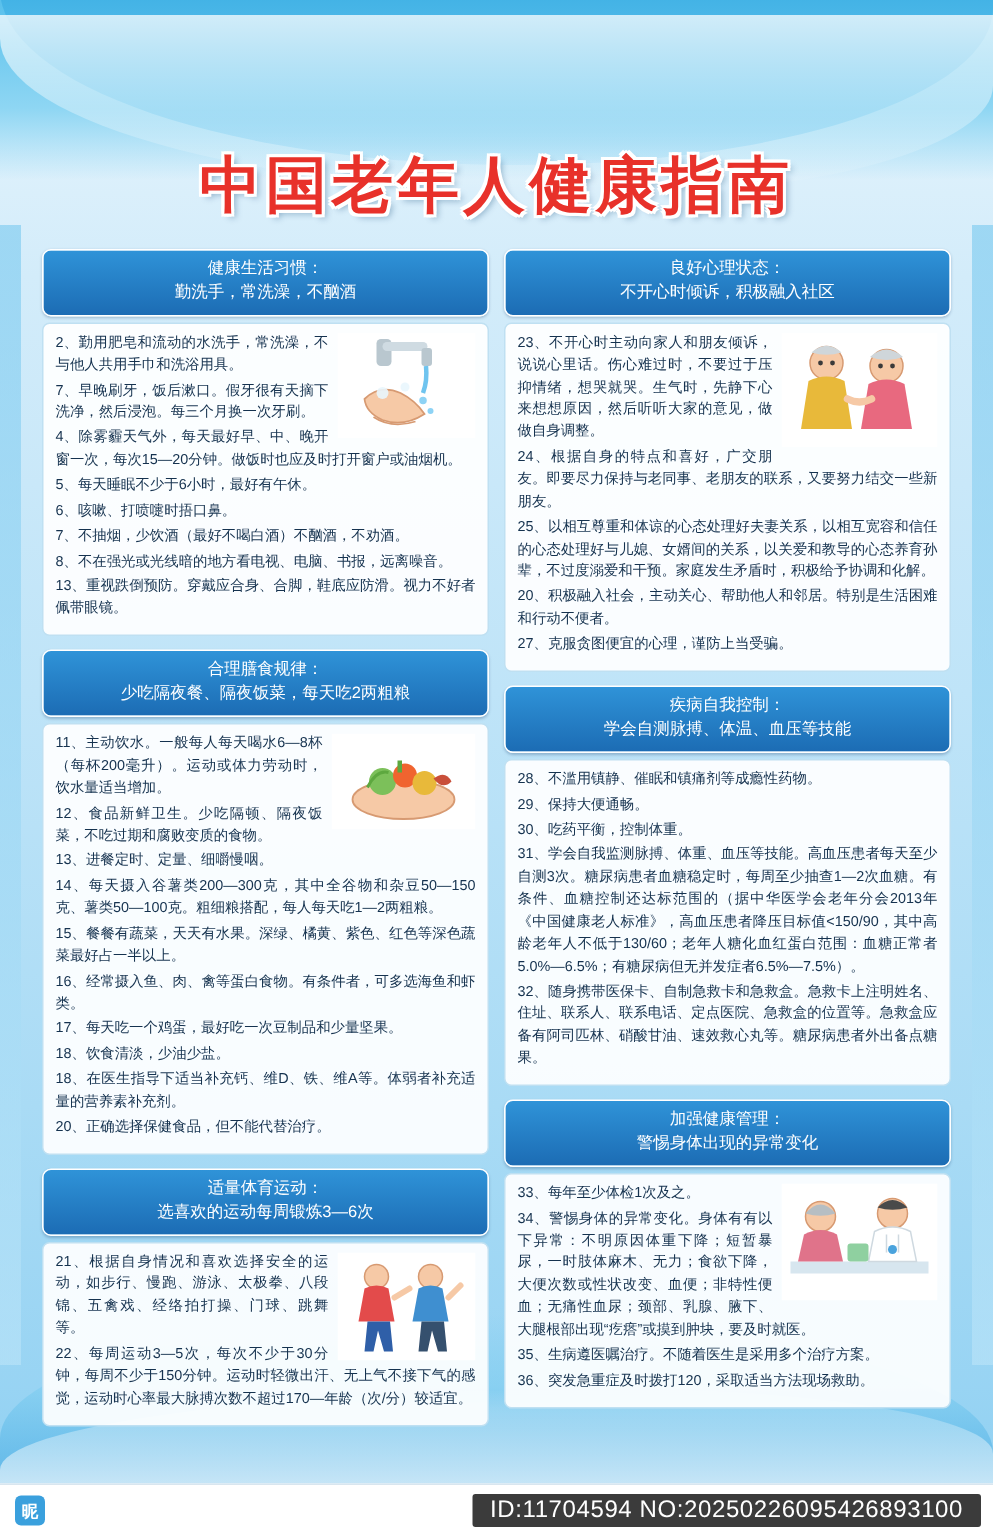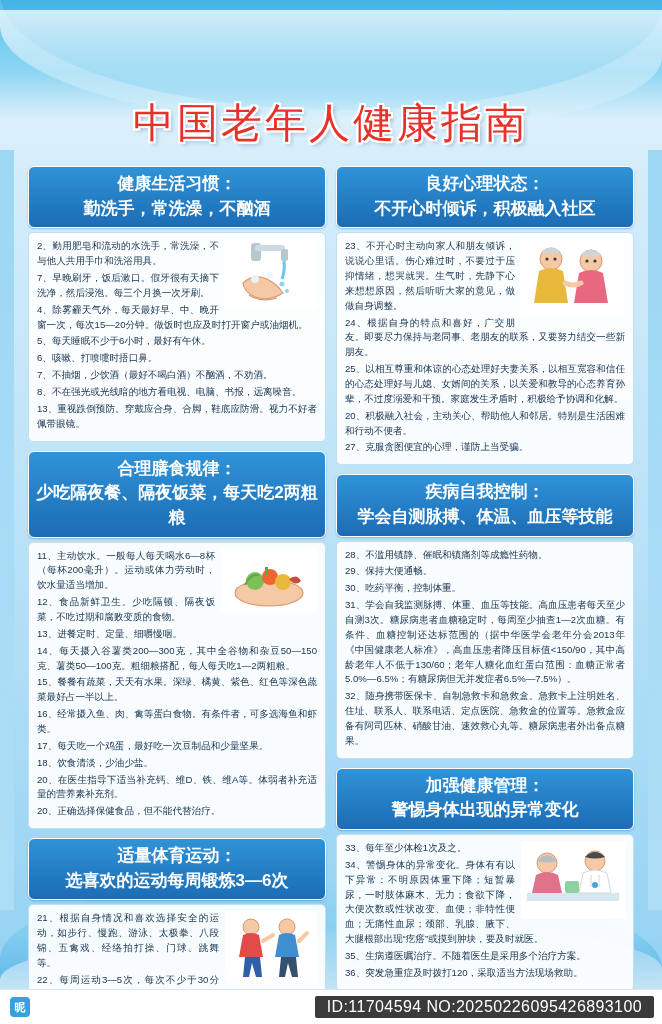--- a/index.html
+++ b/index.html
@@ -24,41 +24,41 @@
            border-top-left-radius:60% 90%;border-top-right-radius:70% 100%;
            background:linear-gradient(0deg,#2f9ede 0%,#7ccdf0 60%,rgba(150,215,245,0) 100%);opacity:.55;}
   .wavebot2{position:absolute;bottom:28px;left:0;width:100%;height:70px;
            border-top-left-radius:80% 100%;border-top-right-radius:50% 80%;
            background:linear-gradient(0deg,#ffffff 0%,rgba(255,255,255,.3) 80%,rgba(255,255,255,0) 100%);opacity:.7;}
 
   
   .title{
     position:absolute;top:96px;left:0;width:100%;text-align:center;
     font-family:"DejaVu Sans","Liberation Sans",sans-serif;
-    font-size:41px;font-weight:normal;letter-spacing:3px;
+    font-size:41px;font-weight:bold;letter-spacing:3px;
     color:#e8312a;
     text-shadow:
        2px 0 0 #fff,-2px 0 0 #fff,0 2px 0 #fff,0 -2px 0 #fff,
        2px 2px 0 #fff,-2px 2px 0 #fff,2px -2px 0 #fff,-2px -2px 0 #fff,
        3px 3px 4px rgba(0,60,110,.35);
   }
 
   
   .content{position:absolute;top:166px;left:28px;width:606px;display:flex;gap:10px;}
   .col{width:298px;}
 
   .section{margin-bottom:9px;}
   .sec-head{
     position:relative;
     background:linear-gradient(180deg,#2f93d8 0%,#1c6cb4 100%);
     border:1px solid #ffffff;
     border-radius:6px;
     color:#ffffff;text-align:center;
     padding:5px 6px 6px 6px;
-    font-size:17px;font-weight:bold;line-height:1.45;
+    font-size:11px;font-weight:normal;line-height:1.45;
     box-shadow:0 1px 2px rgba(0,40,90,.25);
   }
   .sec-head .l2{display:block;}
   .sec-body{
     background:rgba(255,255,255,.92);
     border:1px solid #bfe0f2;
     border-radius:5px;
     margin-top:4px;
     padding:6px 8px 7px 8px;
     font-size:9.6px;line-height:1.55;color:#15324f;
@@ -160,21 +160,21 @@
             </svg>
           </span>
           <p>11、主动饮水。一般每人每天喝水6—8杯（每杯200毫升）。运动或体力劳动时，饮水量适当增加。</p>
           <p>12、食品新鲜卫生。少吃隔顿、隔夜饭菜，不吃过期和腐败变质的食物。</p>
           <p>13、进餐定时、定量、细嚼慢咽。</p>
           <p>14、每天摄入谷薯类200—300克，其中全谷物和杂豆50—150克、薯类50—100克。粗细粮搭配，每人每天吃1—2两粗粮。</p>
           <p>15、餐餐有蔬菜，天天有水果。深绿、橘黄、紫色、红色等深色蔬菜最好占一半以上。</p>
           <p>16、经常摄入鱼、肉、禽等蛋白食物。有条件者，可多选海鱼和虾类。</p>
           <p>17、每天吃一个鸡蛋，最好吃一次豆制品和少量坚果。</p>
           <p>18、饮食清淡，少油少盐。</p>
-          <p>20、在医生指导下适当补充钙、维D、铁、维A等。体弱者补充适量的营养素补充剂。</p>
+          <p>18、在医生指导下适当补充钙、维D、铁、维A等。体弱者补充适量的营养素补充剂。</p>
           <p>20、正确选择保健食品，但不能代替治疗。</p>
         </div>
       </div>
 
       <div class="section">
         <div class="sec-head">
           <span>适量体育运动：</span>
           <span class="l2">选喜欢的运动每周锻炼3—6次</span>
         </div>
         <div class="sec-body">

